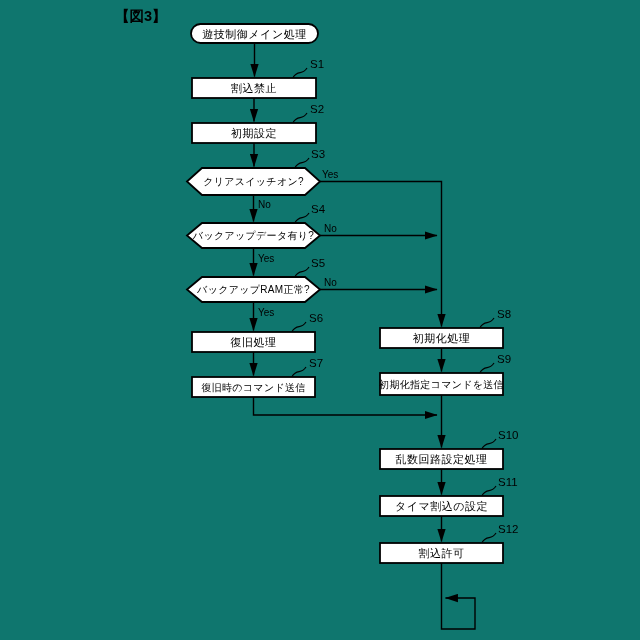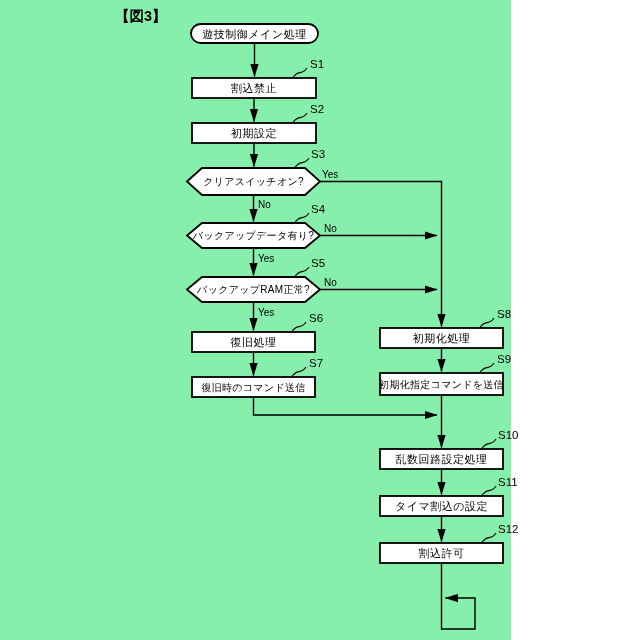--- a/index.html
+++ b/index.html
@@ -2,23 +2,23 @@
 <html><head>
 <meta charset="utf-8">
 <style>
   html, body {
     margin: 0;
     padding: 0;
     background: #ffffff;
   }
   .canvas {
     position: relative;
-    width: 511px;
+    width: 640px;
     height: 640px;
-    background: #86efac;
+    background: #0f766e;
     font-family: "Liberation Sans", sans-serif;
   }
   svg { display: block; }
   .shape {
     fill: #ffffff;
     stroke: #000000;
     stroke-width: 1.8;
   }
   .flow {
     fill: none;

